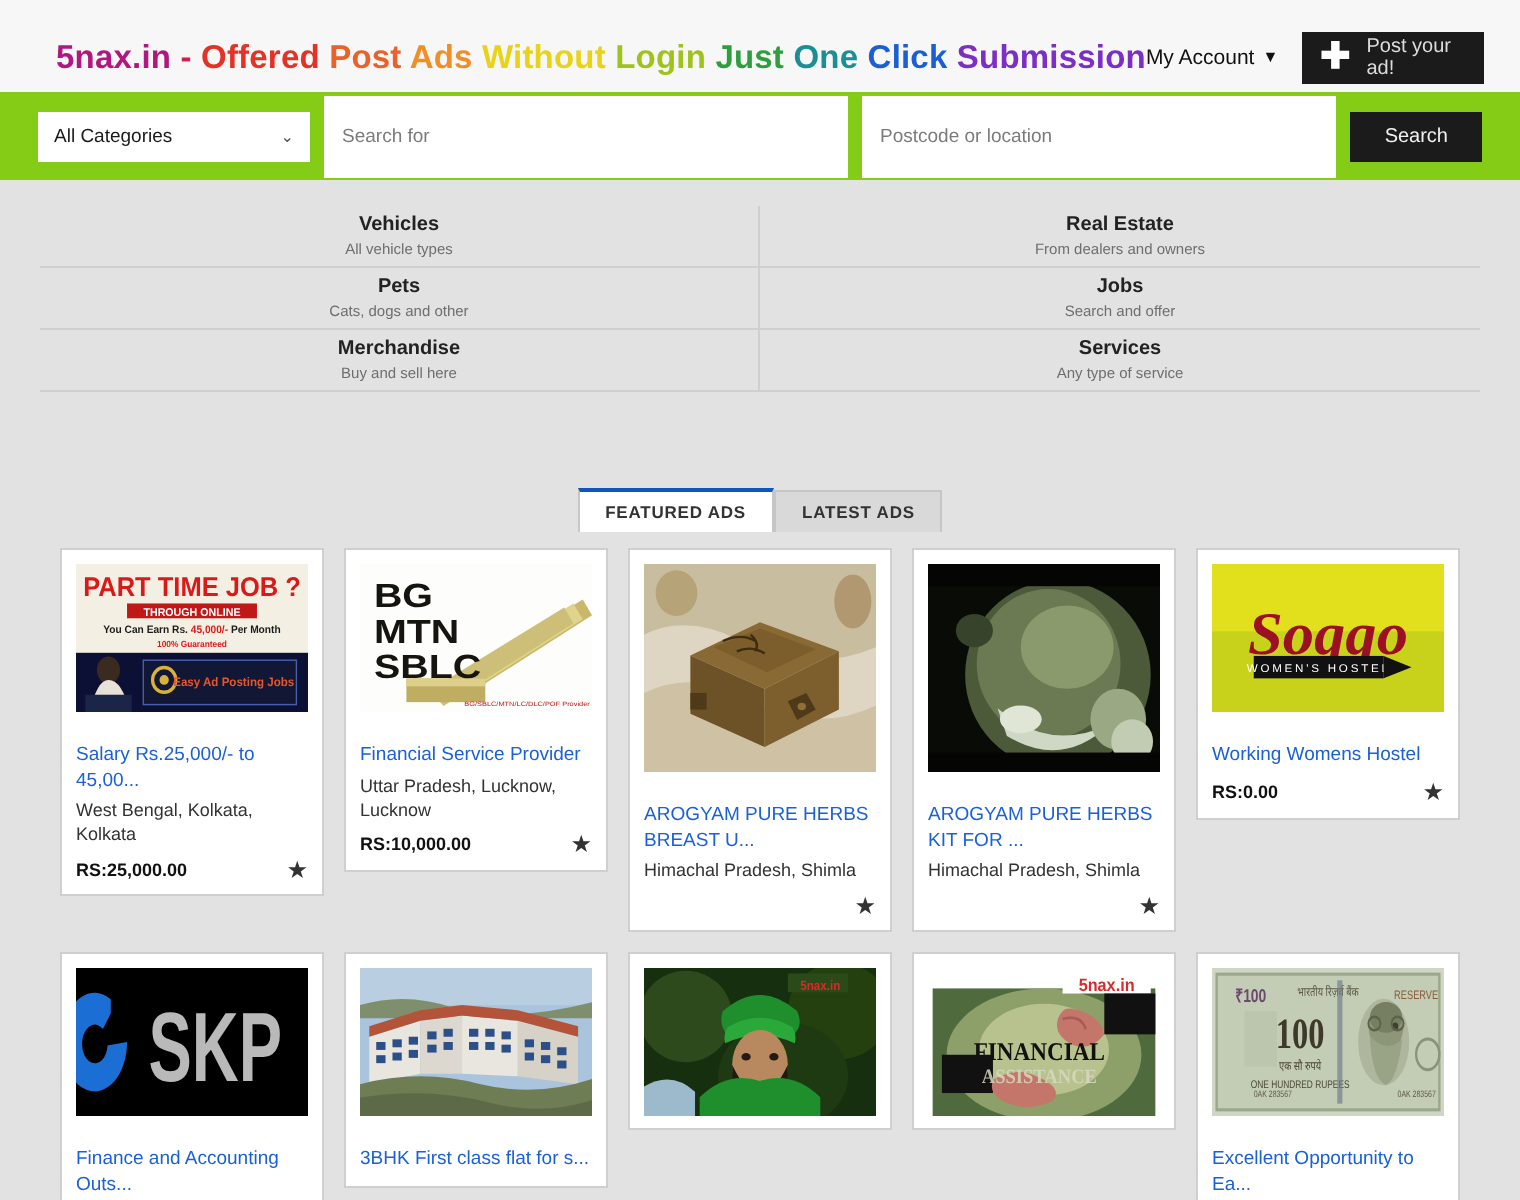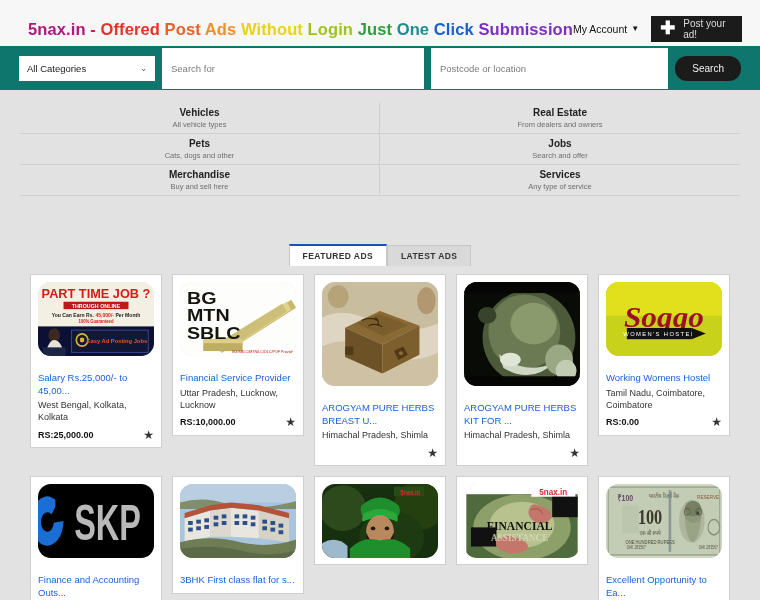--- a/index.html
+++ b/index.html
@@ -55,21 +55,21 @@
     color: #fff;
     font-size: 18px;
     font-weight: bold;
     line-height: 1;
     position: relative;
     top: -1px;
   }
 
   
   .search-band {
-    background: #0f766e;
+    background: #84cc16;
     height: 44px;
     display: flex;
     align-items: center;
     padding: 0 19px;
     gap: 7px;
   }
   .cat-select {
     width: 136px; height: 25px;
     background: #fff;
     border: none;
@@ -98,21 +98,20 @@
   .search-btn {
     height: 25px;
     background: #1b1b1b;
     color: #f0f0f0;
     font-size: 10px;
     padding: 0 17px;
     display: flex;
     align-items: center;
     justify-content: center;
     cursor: pointer;
-    border-radius: 12px;
   }
 
   
   .cats-wrap { padding: 12px 20px; margin-top: 1px; }
   .cats {
     display: grid;
     grid-template-columns: 1fr 1fr;
   }
   .cat-cell {
     height: 31px;
@@ -183,21 +182,20 @@
     border: 1px solid #cfcfcf;
     padding: 7px 7px 6px 7px;
     cursor: pointer;
   }
   .thumb {
     width: 100%;
     height: 74px;
     overflow: hidden;
     position: relative;
     background: #ddd;
-    border-radius: 13px;
   }
   .thumb.tall { height: 104px; }
   .thumb svg { display: block; width: 100%; height: 100%; }
   .ad-title {
     color: #1a60d8;
     font-size: 9.5px;
     font-weight: normal;
     line-height: 1.32;
     margin-top: 16px;
   }
@@ -397,21 +395,20 @@
         <rect width="100" height="66" fill="#d9d918"></rect>
         <rect width="100" height="66" fill="#c9d21a"></rect>
         <rect x="0" y="0" width="100" height="30" fill="#e2e01c"></rect>
         <text x="50" y="40" font-size="27" font-weight="bold" fill="#9c1024" text-anchor="middle" font-family="Liberation Serif" font-style="italic">Soggo</text>
         <rect x="18" y="41" width="56" height="10" fill="#111"></rect>
         <text x="46" y="48.2" font-size="5" fill="#fff" text-anchor="middle" letter-spacing="1.2" font-family="Liberation Sans">WOMEN'S HOSTEL</text>
         <path d="M74 41 L86 46 L74 51 Z" fill="#111"></path>
       </svg>
       </div>
       <div class="ad-title">Working Womens Hostel</div>
-      <div class="ad-loc">Tamil Nadu, Coimbatore, Coimbatore</div>
       <div class="ad-foot">
         <div class="ad-price">RS:0.00</div>
         <div class="star">★</div>
       </div>
     </div>
     <div class="card">
       <div class="thumb">
         <svg viewBox="0 0 100 42" preserveAspectRatio="none">
         <rect width="100" height="42" fill="#000"></rect>
         <path d="M22 21 a14 14 0 1 1 -5 -10.7 l-5.4 7 a5.5 5.5 0 1 0 2 4.7 Z" fill="#1b6fd4"></path>

